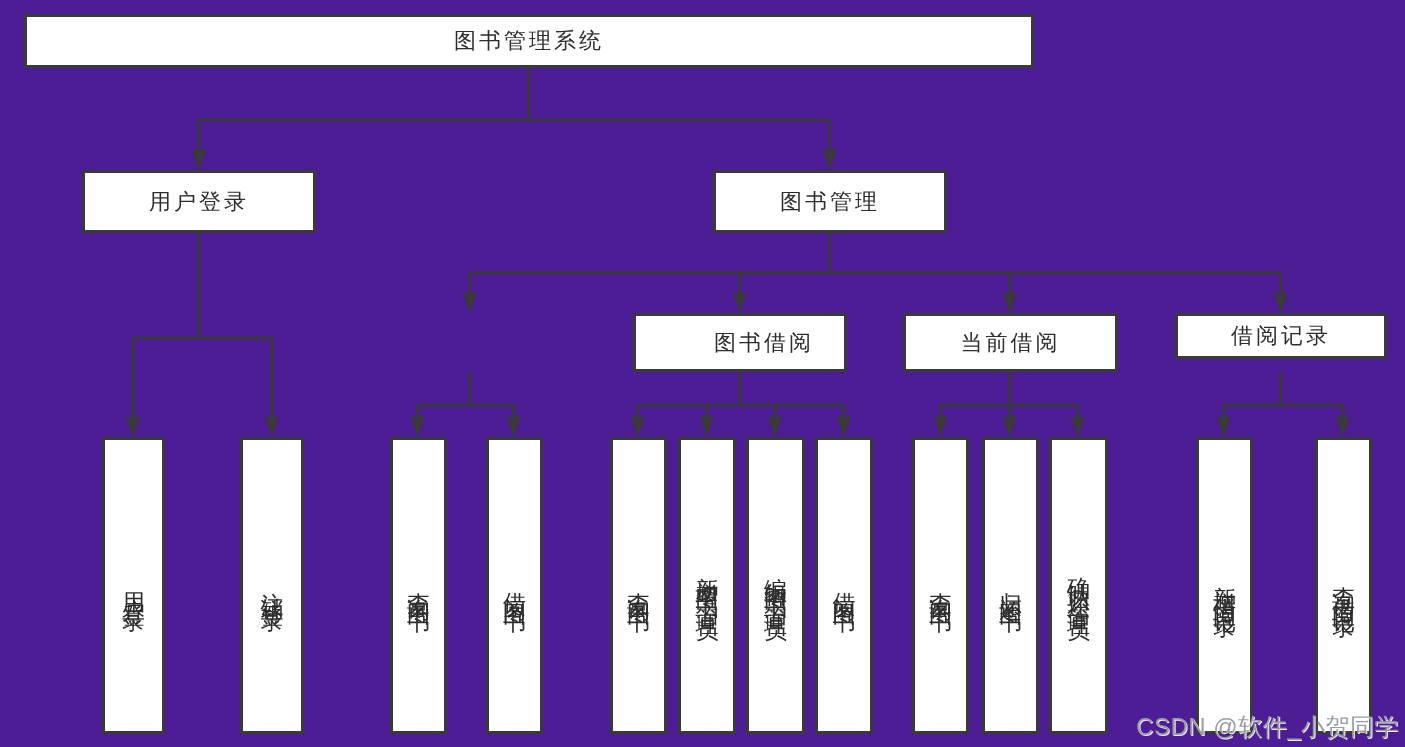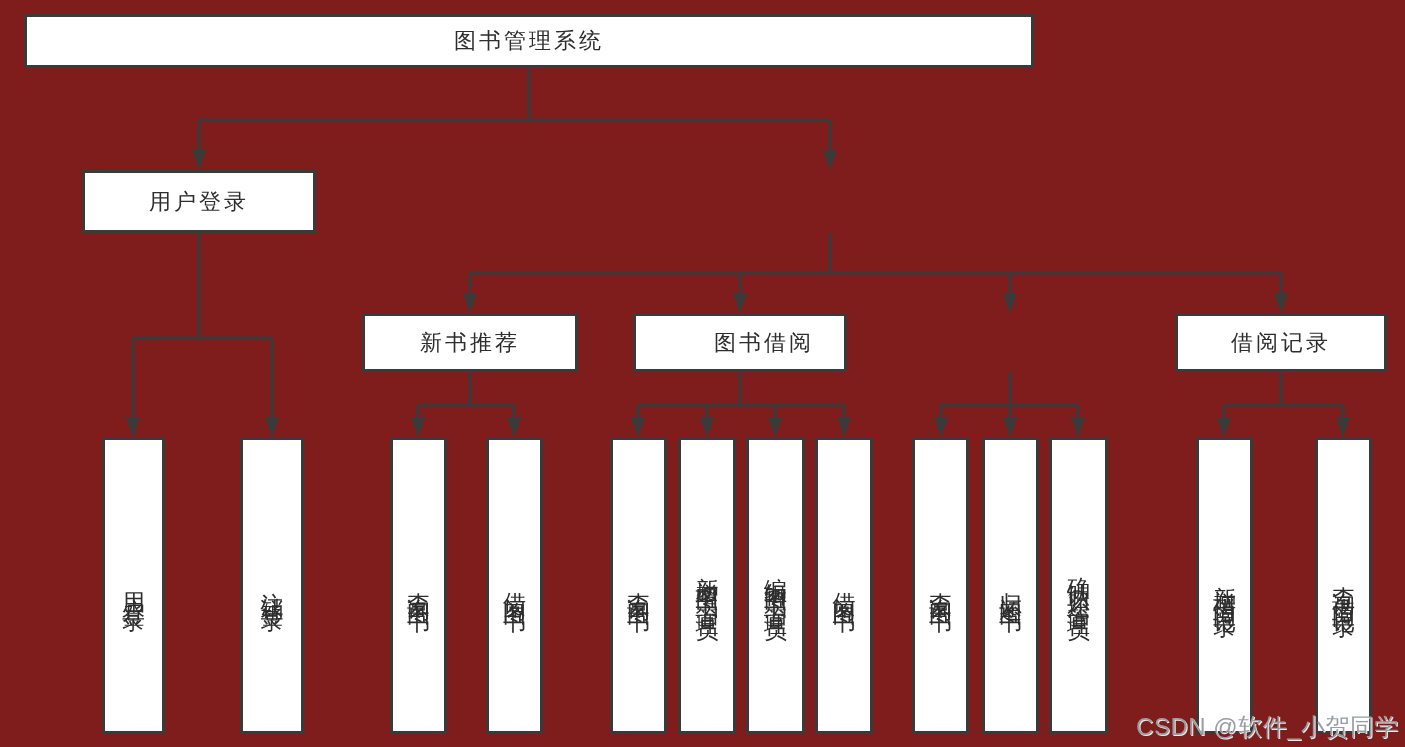--- a/index.html
+++ b/index.html
@@ -5,21 +5,21 @@
   html, body {
     margin: 0;
     padding: 0;
     background: #ffffff;
     font-family: "Liberation Sans", "DejaVu Sans", sans-serif;
   }
   .canvas {
     position: relative;
     width: 1405px;
     height: 747px;
-    background: #7f1d1d;
+    background: #4c1d95;
     overflow: hidden;
   }
   .connectors {
     position: absolute;
     left: 0;
     top: 0;
     width: 1405px;
     height: 747px;
     z-index: 1;
   }
@@ -99,24 +99,25 @@
       <polygon points="1003,417 1017,417 1010,437"></polygon>
       <polygon points="1071,417 1085,417 1078,437"></polygon>
       <polygon points="1217,417 1231,417 1224,437"></polygon>
       <polygon points="1336,417 1350,417 1343,437"></polygon>
     </g>
   </svg>
 
   <div class="box h-label" style="left:24px; top:14px; width:1010px; height:54px;">图书管理系统</div>
 
   <div class="box h-label" style="left:82px; top:170px; width:234px; height:63px;">用户登录</div>
+  <div class="box h-label" style="left:713px; top:170px; width:234px; height:63px;">图书管理</div>
 
-  <div class="box h-label" style="left:362px; top:313px; width:216px; height:59px;">新书推荐</div>
   <div class="box h-label" style="left:633px; top:313px; width:214px; height:59px;padding-left:48px;">图书借阅</div>
-  <div class="box h-label" style="left:1175px; top:313px; width:212px; height:59px;">借阅记录</div>
+  <div class="box h-label" style="left:903px; top:313px; width:215px; height:59px;">当前借阅</div>
+  <div class="box h-label" style="left:1175px; top:313px; width:212px; height:46px;">借阅记录</div>
 
   <div class="box leaf" style="left:102px; top:437px; width:63px; height:297px;">用户登录</div>
   <div class="box leaf" style="left:240px; top:437px; width:64px; height:297px;">注销登录</div>
 
   <div class="box leaf" style="left:390px; top:437px; width:57px; height:297px;">查询图书</div>
   <div class="box leaf" style="left:486px; top:437px; width:57px; height:297px;">借阅图书</div>
 
   <div class="box leaf" style="left:610px; top:437px; width:57px; height:297px;">查询图书</div>
   <div class="box leaf" style="left:678px; top:437px; width:58px; height:297px;">新增图书（管理员）</div>
   <div class="box leaf" style="left:746px; top:437px; width:59px; height:297px;">编辑图书（管理员）</div>

